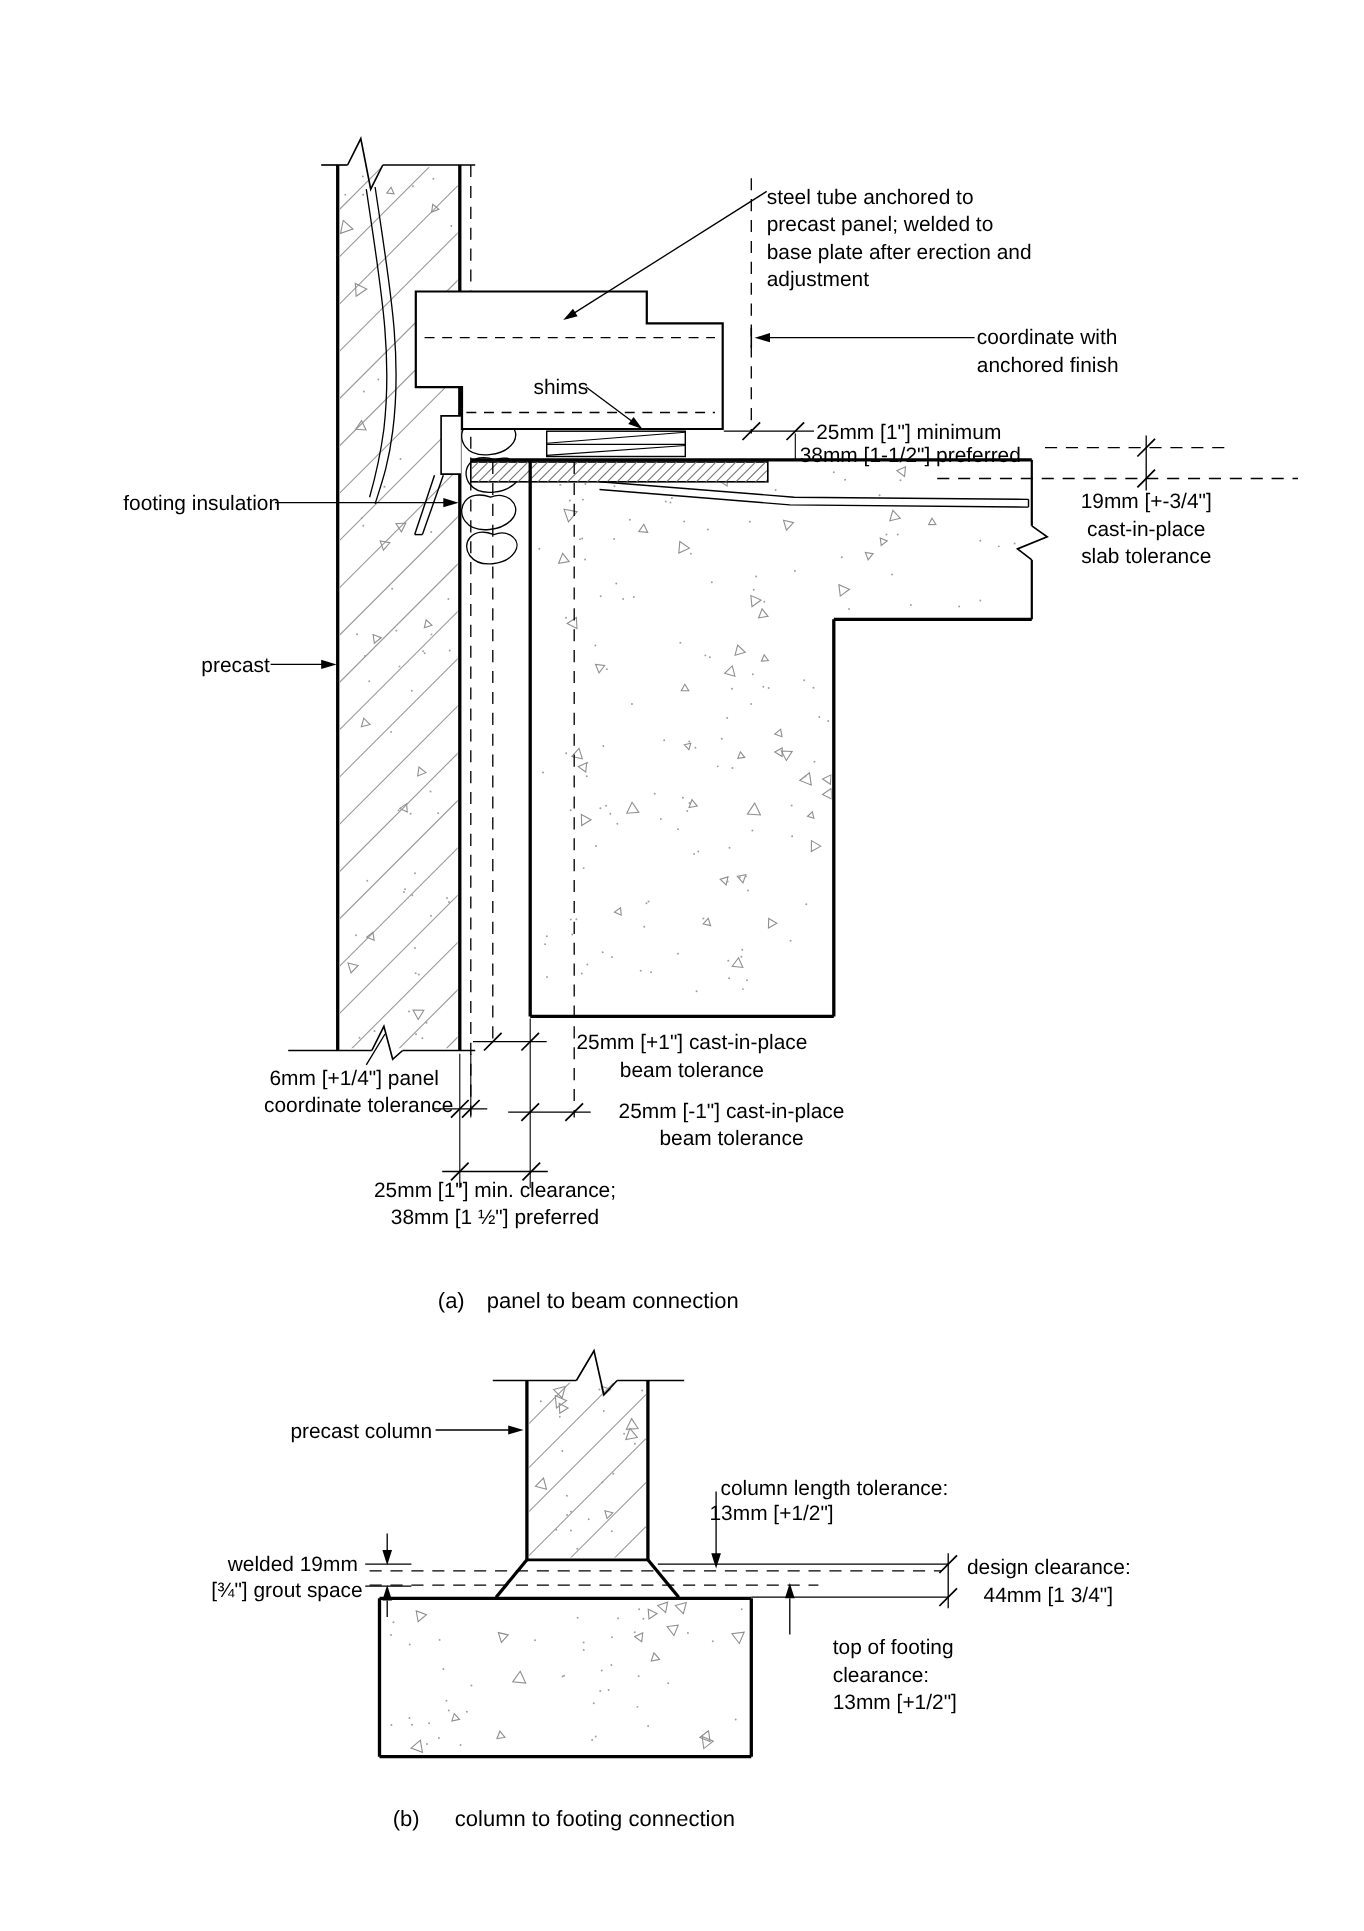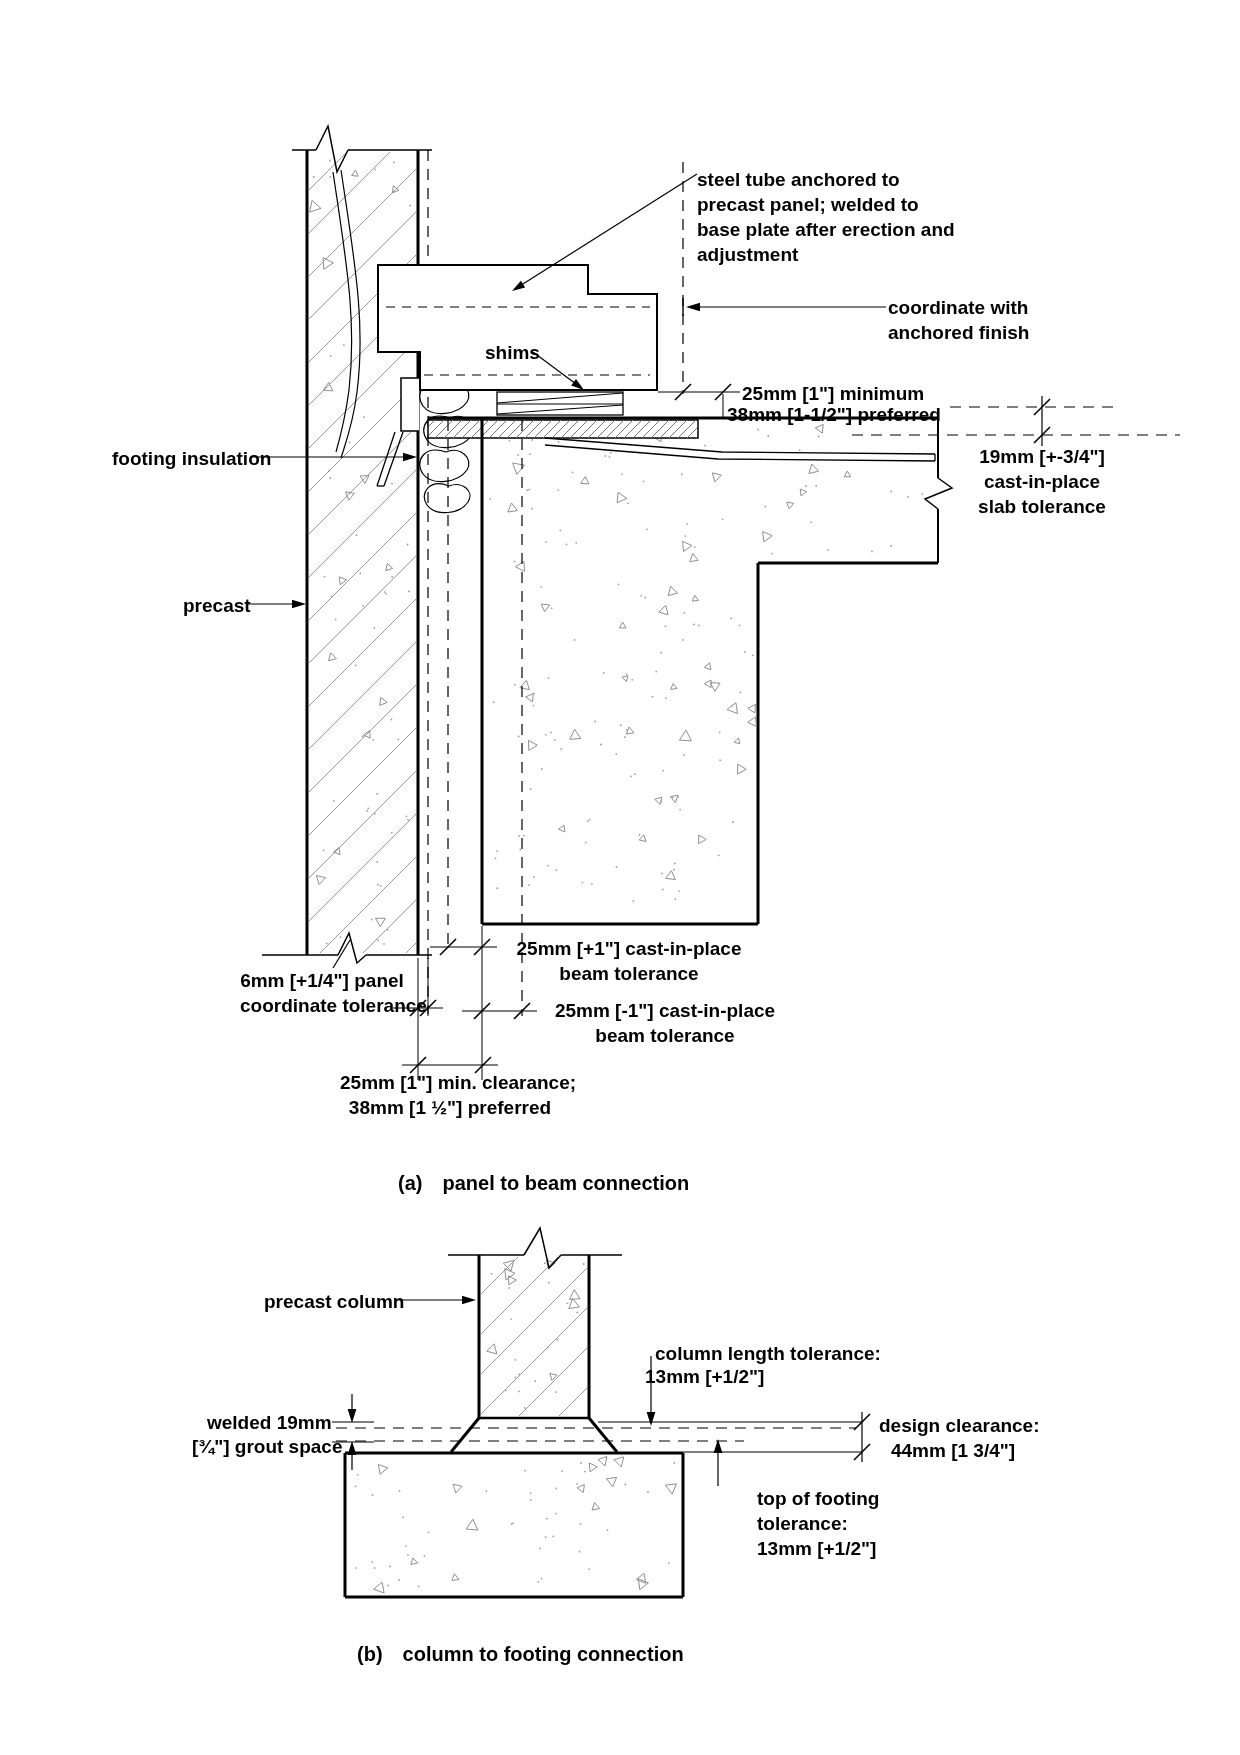--- a/index.html
+++ b/index.html
@@ -1,19 +1,19 @@
 <!DOCTYPE html>
 <html><head>
 <meta charset="utf-8">
 <style>
   html,body{margin:0;padding:0;background:#ffffff;}
   #page{position:relative;width:1240px;height:1755px;background:#ffffff;overflow:hidden;
         font-family:"Liberation Sans",sans-serif;color:#000;}
   #drawing{position:absolute;left:0;top:0;}
-  .lbl{position:absolute;font-size:19px;line-height:25px;white-space:nowrap;color:#000;font-weight:bold;}
+  .lbl{position:absolute;font-size:19px;line-height:25px;white-space:nowrap;color:#000;}
   .lbl-c{text-align:center;}
   .cap span{font-size:20px;}
 </style>
 </head>
 <body>
 
 <div id="page">
 
 <svg id="drawing" width="1240" height="1755" viewBox="0 0 1240 1755">
   <defs>
@@ -654,21 +654,21 @@
 <div class="lbl" style="left:207px;top:1410px">welded 19mm</div>
 <div class="lbl" style="left:192px;top:1434px">[¾"] grout space</div>
 
 <div class="lbl lbl-c" style="left:879px;top:1413px;width:148px">
   <div>design clearance:</div>
   <div>44mm [1 3/4"]</div>
 </div>
 
 <div class="lbl" style="left:757px;top:1486px">
   <div>top of footing</div>
-  <div>tolerance:</div>
+  <div>clearance:</div>
   <div>13mm [+1/2"]</div>
 </div>
 
 <div class="lbl cap" style="left:357px;top:1642px">
-  <span>(b)</span><span style="margin-left:20px">column to footing connection</span>
+  <span>(b)</span><span style="margin-left:32px">column to footing connection</span>
 </div>
 
 </div>
 
 </body></html>

